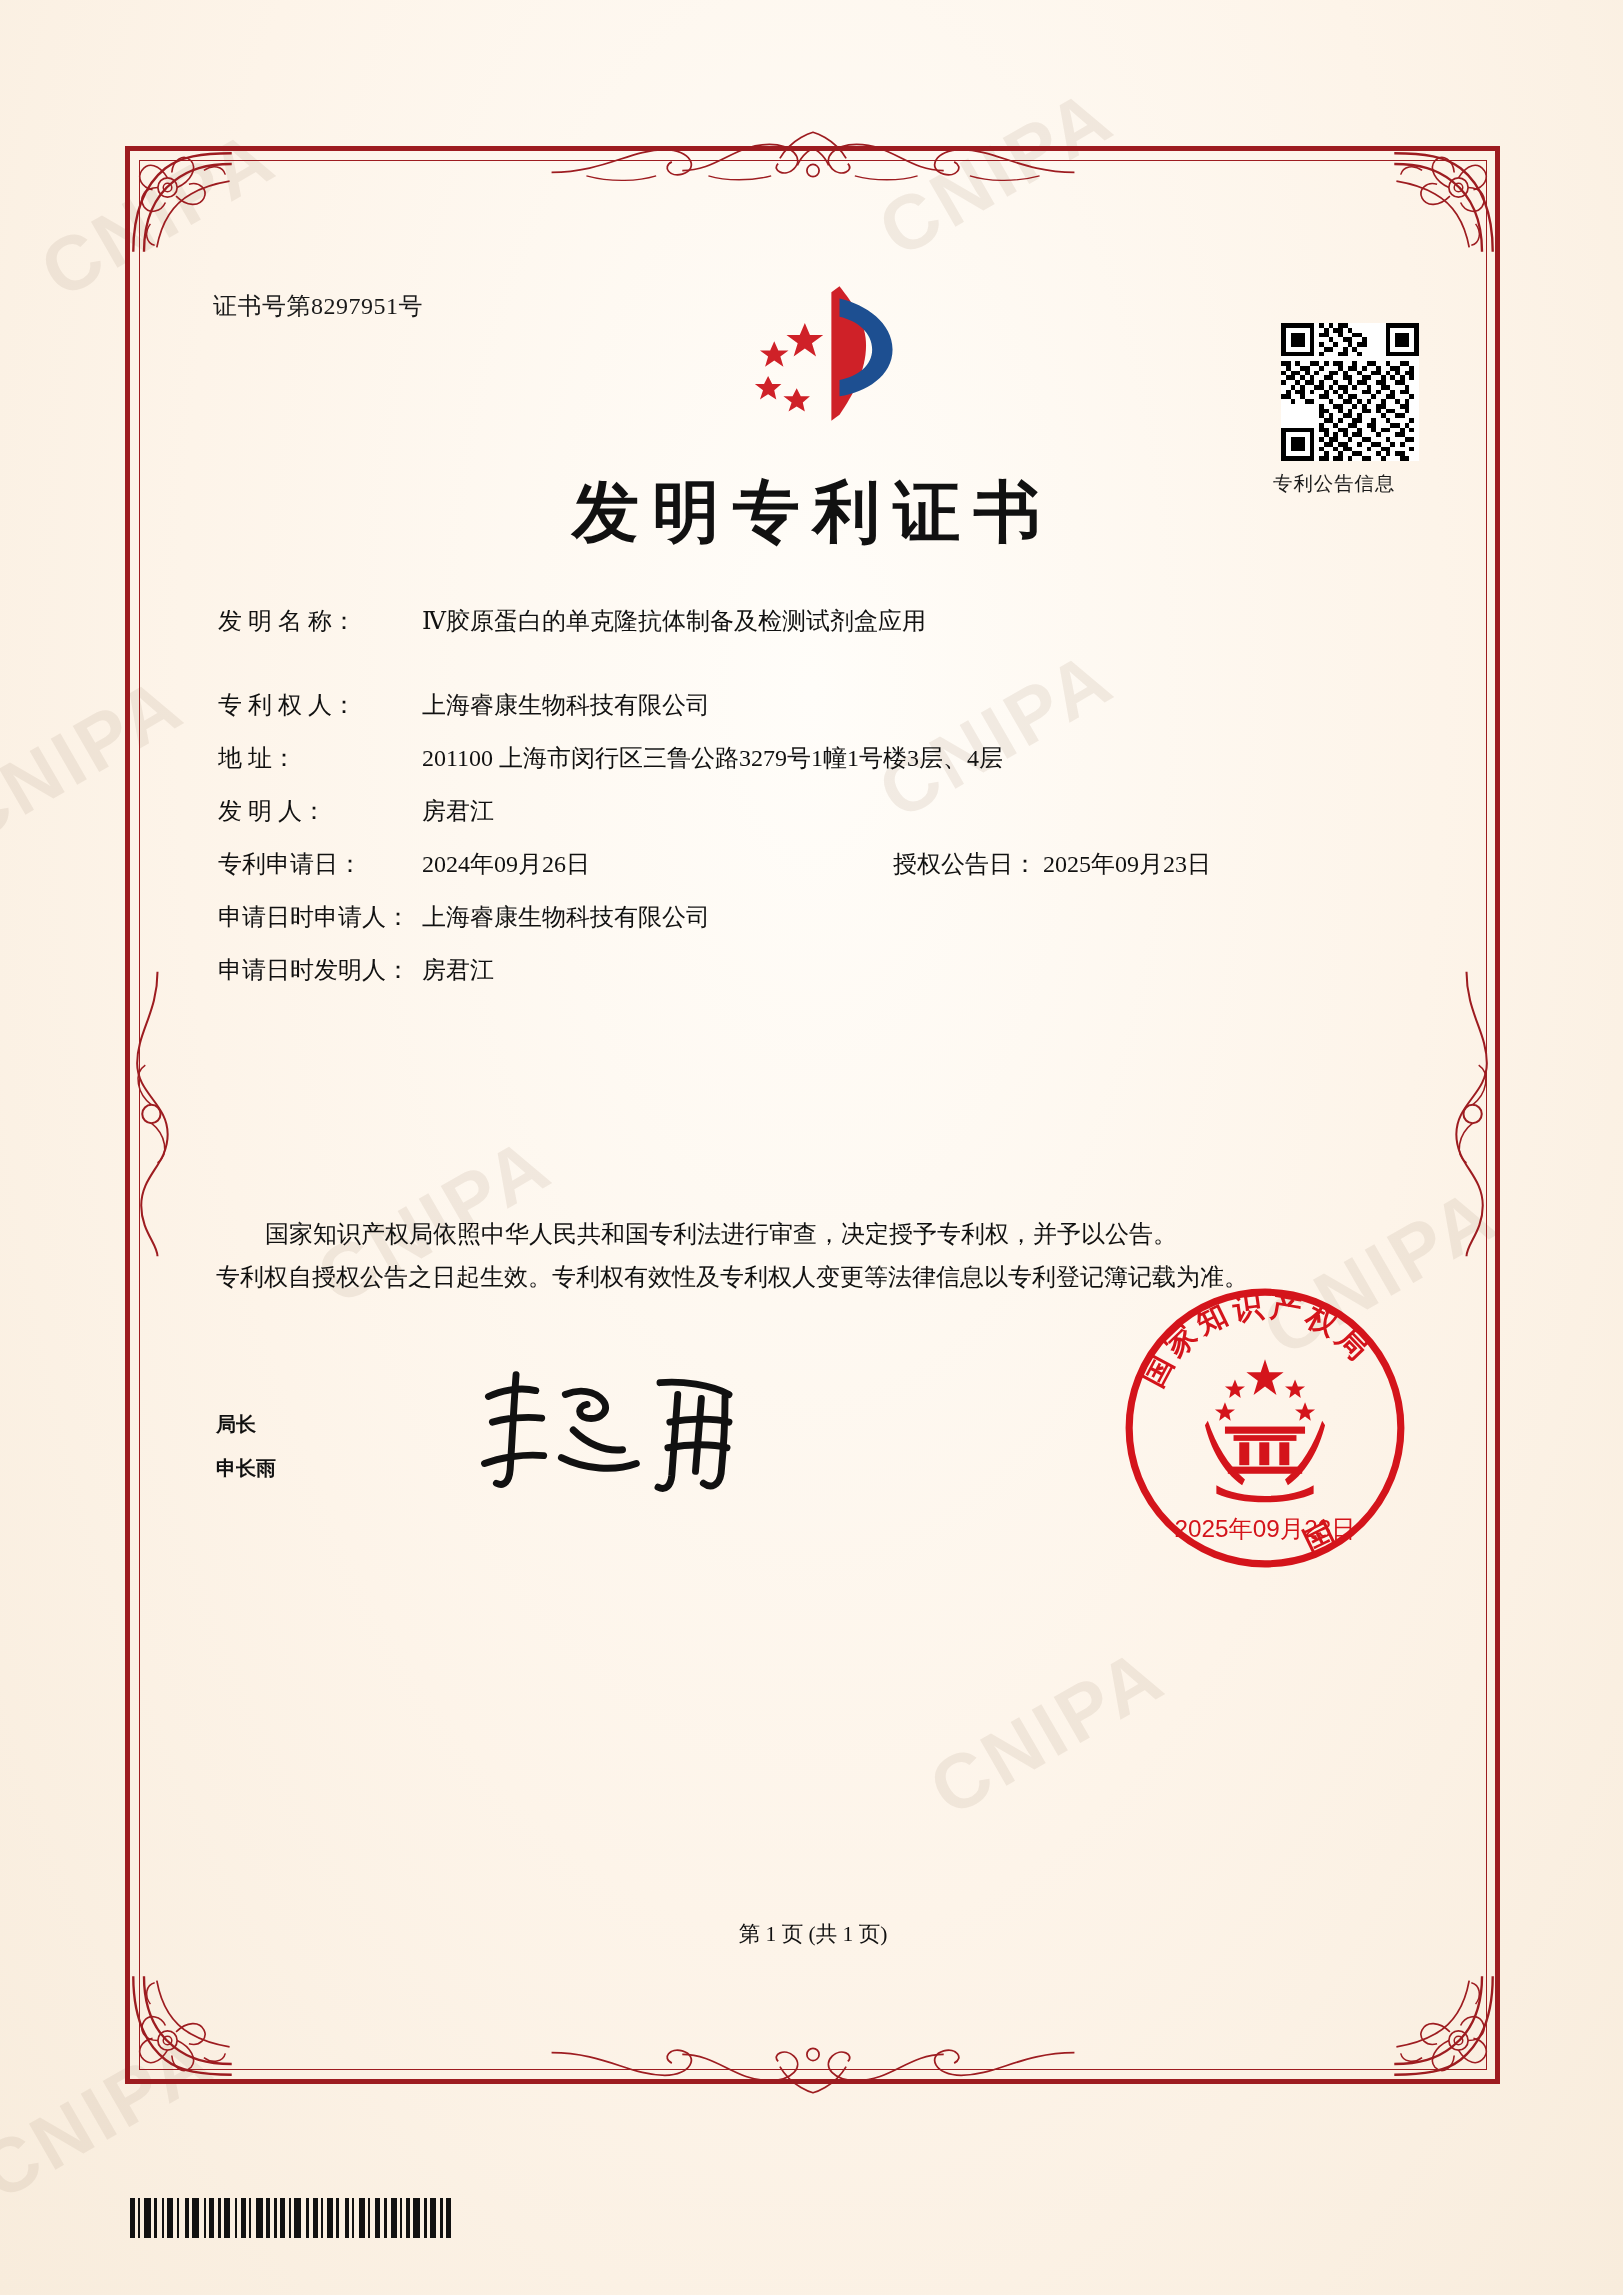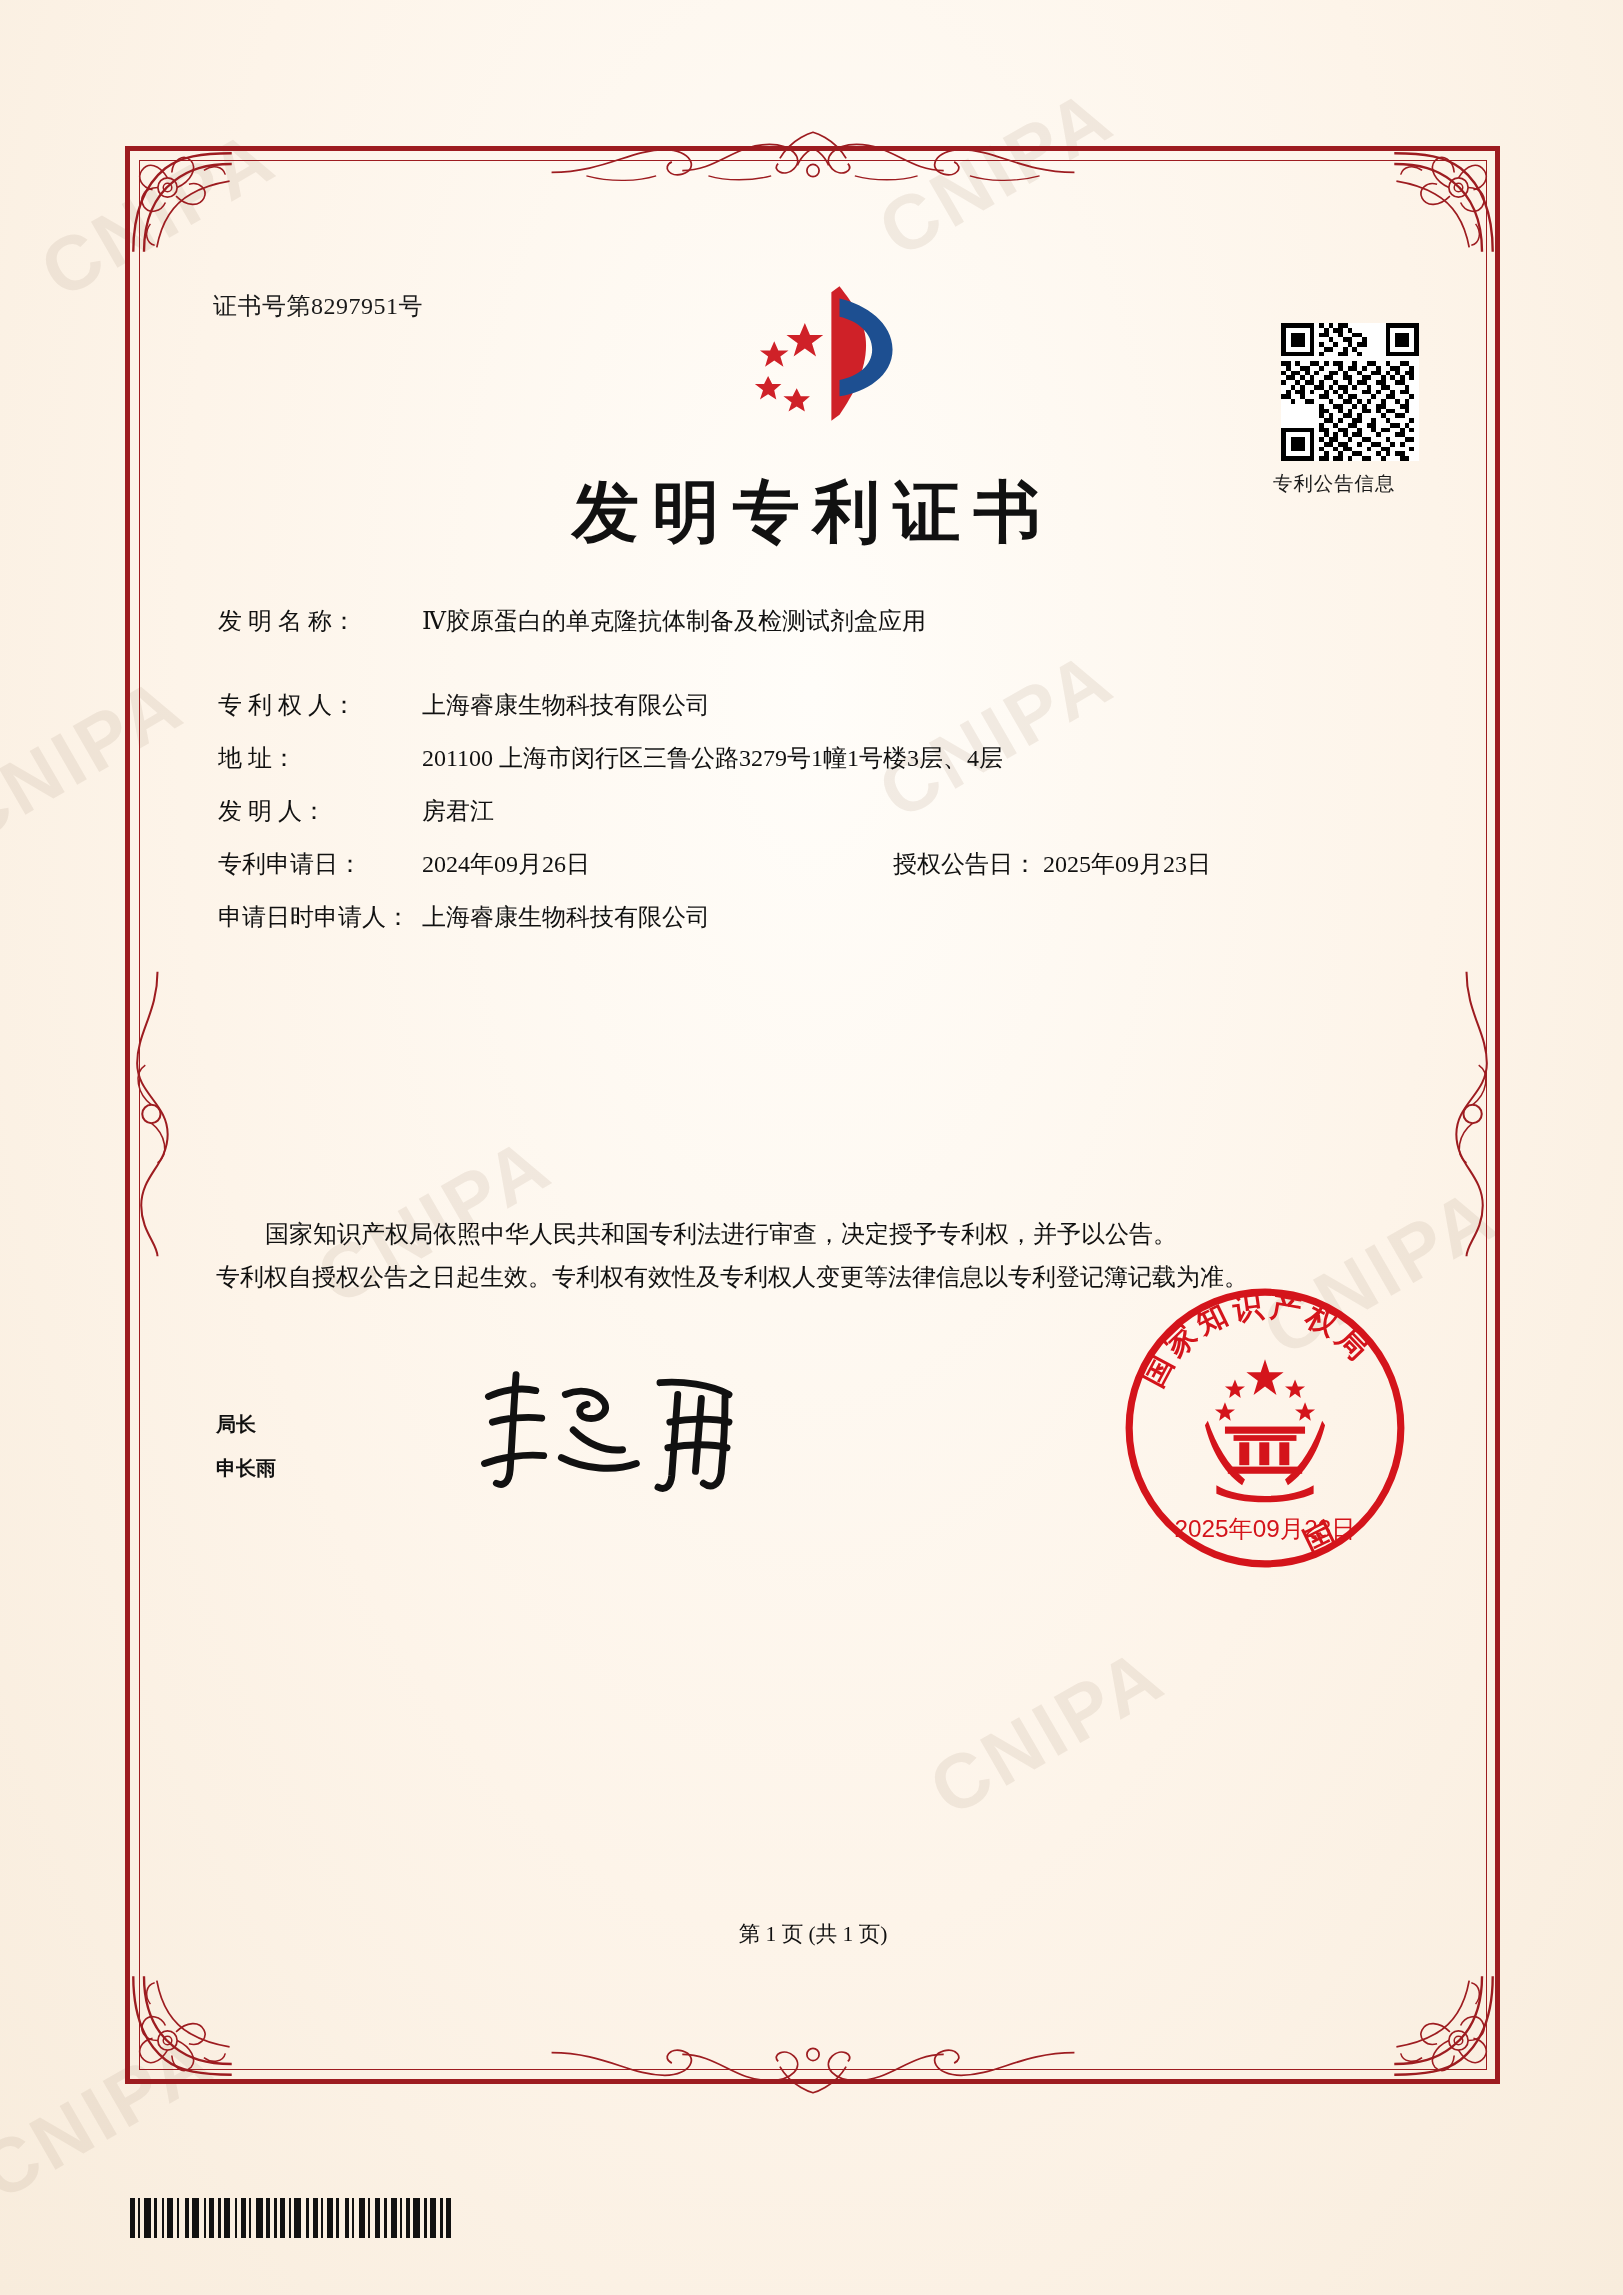--- a/index.html
+++ b/index.html
@@ -616,20 +616,23 @@
       </div>
       <div class="row two">
         <span class="lab">专利申请日：</span><span class="val">2024年09月26日</span>
         <span class="col2">
           <span class="lab2">授权公告日：</span>&nbsp;<span class="val">2025年09月23日</span>
         </span>
       </div>
       <div class="row">
         <span class="lab">申请日时申请人：</span><span class="val">上海睿康生物科技有限公司</span>
       </div>
+      <div class="row">
+        <span class="lab">申请日时发明人：</span><span class="val">房君江</span>
+      </div>
     </div>
 
     <div class="statement">
       <p class="indent">国家知识产权局依照中华人民共和国专利法进行审查，决定授予专利权，并予以公告。</p>
       <p>专利权自授权公告之日起生效。专利权有效性及专利权人变更等法律信息以专利登记簿记载为准。</p>
     </div>
 
     <div class="signature-block">
       <div>局长</div>
       <div>申长雨</div>

